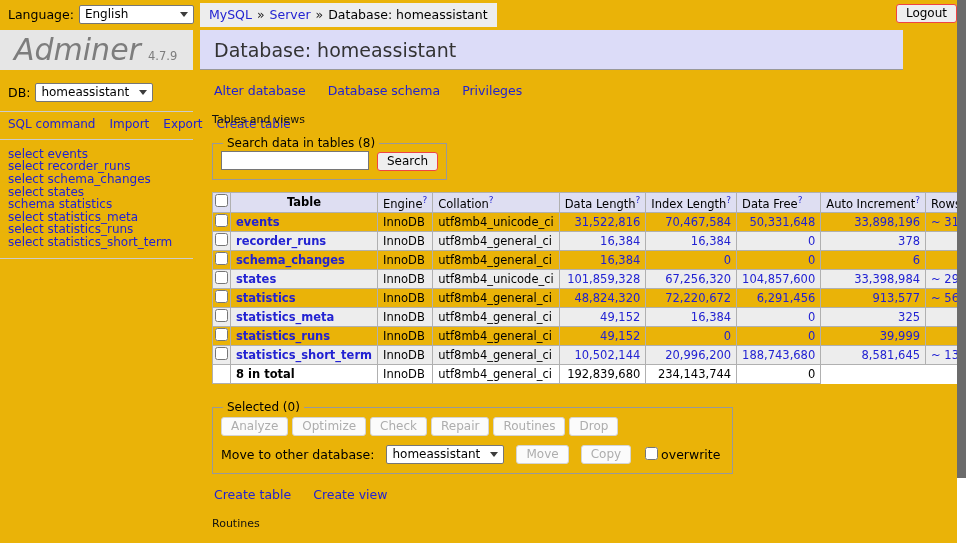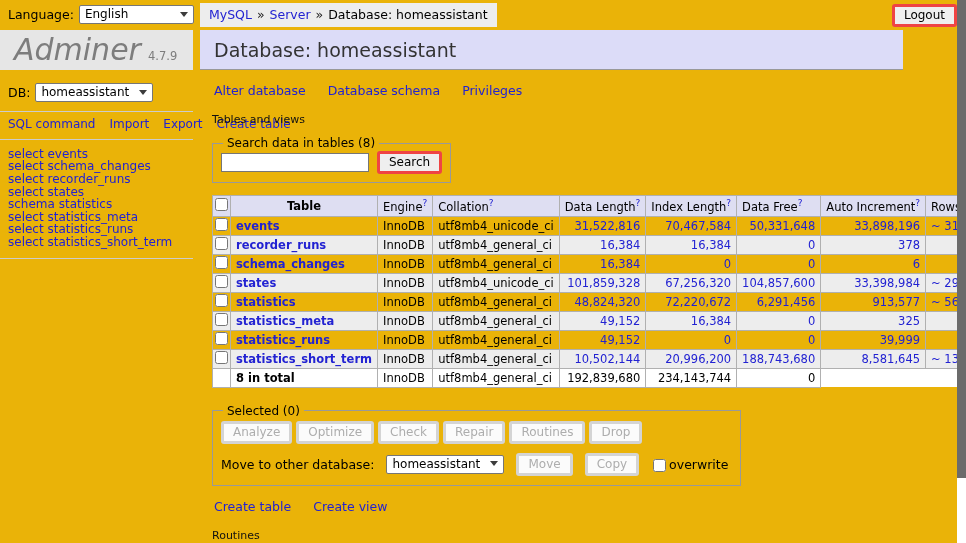--- a/index.html
+++ b/index.html
@@ -8,21 +8,21 @@
   a { color:#2222d2; text-decoration:none; cursor:pointer; }
   .screen { position:relative; width:966px; height:543px; background:#eab308; overflow:hidden; }
 
   
   .lang-row { position:absolute; left:8px; top:5px; display:flex; align-items:center; gap:5px; font-size:12.5px; color:#000; }
   .breadcrumb { position:absolute; left:200px; top:3px; background:#ededed; padding:4px 9px 5px 9px; font-size:12.5px; white-space:nowrap; color:#000; }
   .breadcrumb .sep { color:#222; margin:0 5px; }
   .logout { position:absolute; top:4px; right:9px; }
 
   
-  .btn { font-family:inherit; font-size:12px; background:#efefef; border:3px solid #ef4444; border-radius:3px; padding:1px 9px 2px 9px; color:#000; }
+  .btn { font-family:inherit; font-size:12px; background:#efefef; border:1px solid #ef4444; border-radius:3px; padding:1px 9px 2px 9px; color:#000; }
   .btn.disabled { background:#fbfbfb; border-color:#d4d4d4; color:#adadad; }
   .sel { display:inline-flex; align-items:center; justify-content:space-between; border:1px solid #767676; border-radius:2px; background:#fff; font-size:12px; padding:0 5px 1px 5px; height:19px; color:#000; cursor:default; }
   .sel .arr { width:0; height:0; border-left:4px solid transparent; border-right:4px solid transparent; border-top:5px solid #3c3c3c; margin-left:10px; }
   input[type="checkbox"] { width:13px; height:13px; margin:0; }
 
   
   .sidebar { position:absolute; left:0; top:30px; width:193px; font-size:12px; }
   .h1band { height:40px; background:#e6e6e6; display:flex; align-items:baseline; gap:7px; padding-left:14px; }
   .appname { font-style:italic; font-size:30px; color:#7d7d7d; line-height:40px; }
   .appver { font-size:11.5px; color:#7d7d7d; }
@@ -60,21 +60,21 @@
   td.num { text-align:right; color:#2222d2; }
   tr.alt td { background:#ededed; }
   tr.total td { background:#fff; }
   tr.total td.num { color:#000; }
   tr.total td.name { font-weight:bold; }
   td.nob { border:none; background:#fff !important; }
 
   .selfs { margin-top:16px; padding:3px 12px 9px 8px; }
   .selbtns .btn { margin-right:4px; }
   .moverow { margin-top:9px; display:flex; align-items:center; gap:12px; font-size:12.5px; }
-  .cb { display:inline-flex; align-items:flex-end; gap:3px; margin-left:2px; }
+  .cb { display:inline-flex; align-items:flex-start; gap:3px; margin-left:2px; }
 
   
   .scrollbar { position:absolute; right:0; top:0; width:9px; height:543px; background:#fff; }
   .thumb { width:9px; height:478px; background:#6b6b6b; }
 </style>
 </head>
 <body>
 
 <div class="screen">
 
@@ -100,22 +100,22 @@
       <span class="sel db-sel">
         <span>homeassistant</span>
         <span class="arr"></span>
       </span>
     </div>
     <hr>
     <p class="side-links" id="sidebar-links"><a>SQL command</a><a>Import</a><a>Export</a><a>Create table</a></p>
     <hr>
     <div class="tlist" id="sidebar-tables">
         <a>select events</a>
+        <a>select recorder_runs</a>
         <a>select schema_changes</a>
-        <a>select recorder_runs</a>
         <a>select states</a>
         <a>schema statistics</a>
         <a>select statistics_meta</a>
         <a>select statistics_runs</a>
         <a>select statistics_short_term</a>
       </div>
     <hr>
   </div>
 
   <div class="main">

